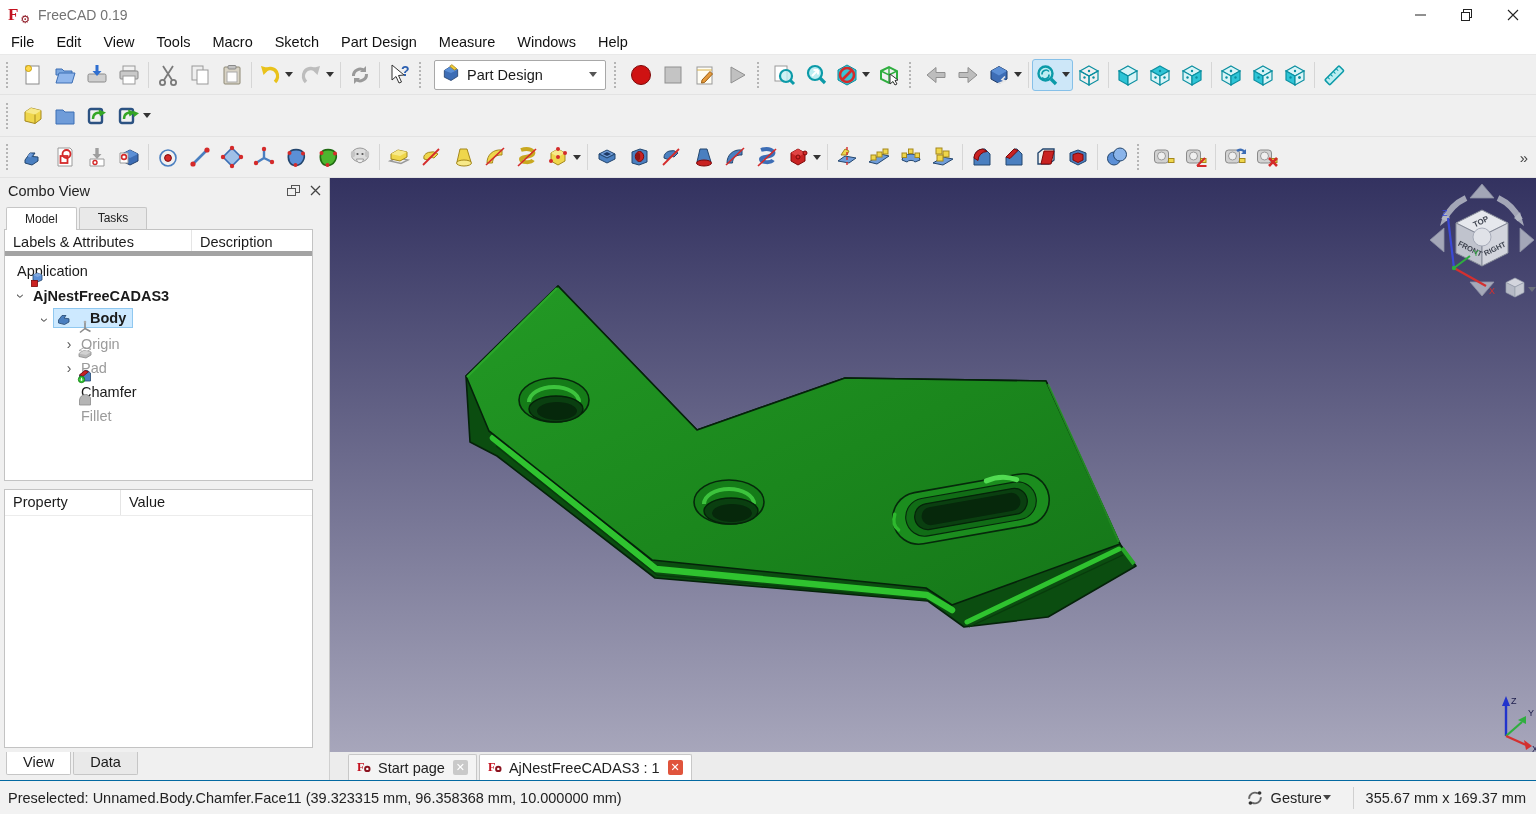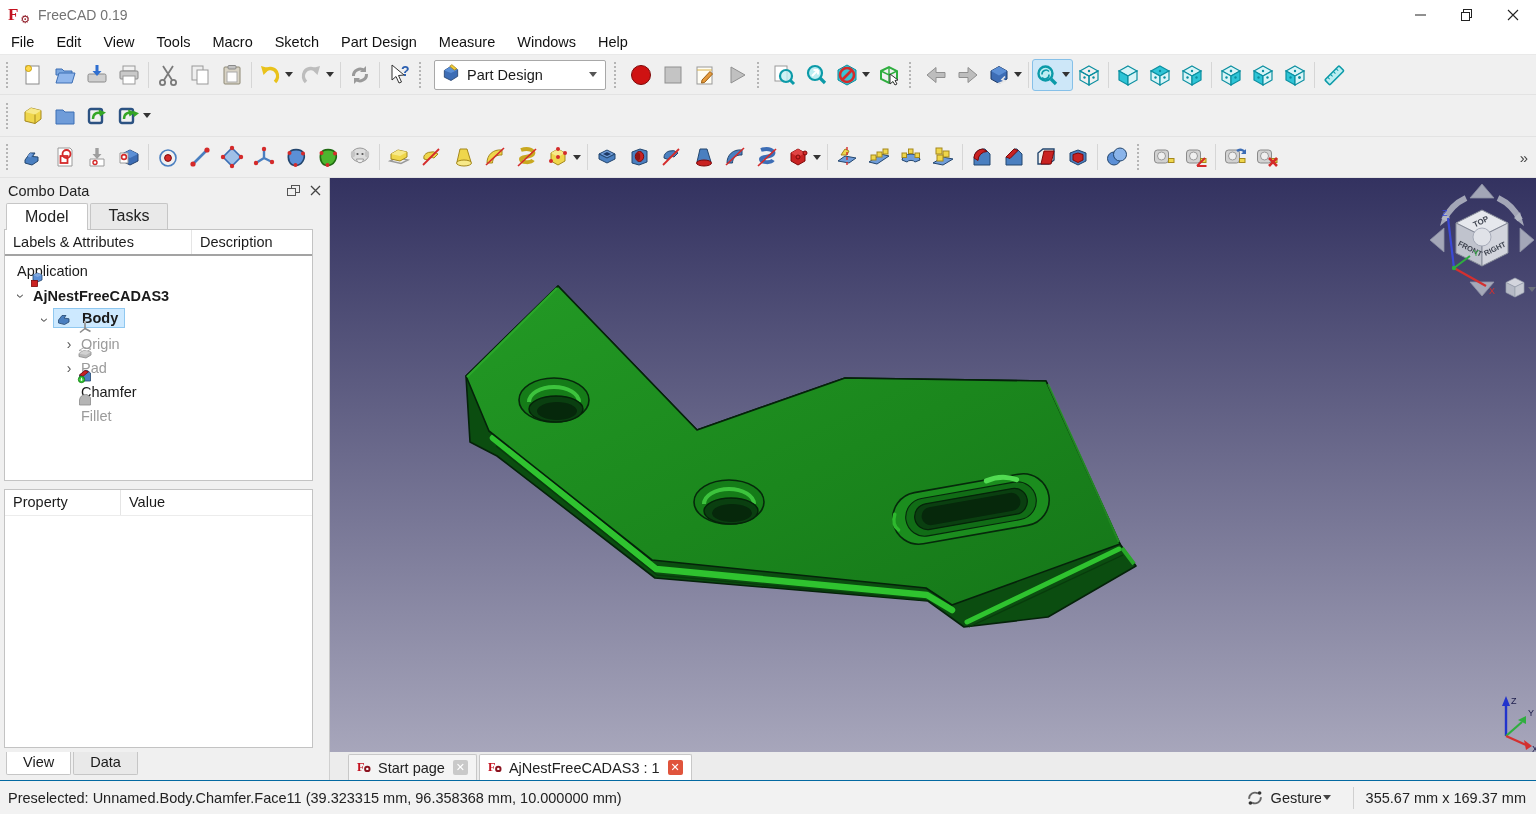--- a/index.html
+++ b/index.html
@@ -30,33 +30,33 @@
   #wbcombo{display:flex;align-items:center;background:#fff;border:1px solid #a8a8a8;border-radius:2px;height:30px;width:172px;padding:0 6px;margin:0 4px;}
   #wbcombo .lbl{font-size:14.5px;margin-left:6px;flex:1;}
   #wbcombo .cv{width:0;height:0;border-left:4.5px solid transparent;border-right:4.5px solid transparent;border-top:5px solid #555;margin-right:2px;}
   
   #main{display:flex;height:574px;}
   #sidepanel{width:330px;background:#f0f0f0;display:flex;flex-direction:column;border-right:1px solid #c9c9c9;}
   #cvheader{height:25px;display:flex;align-items:center;padding:0 8px;font-size:14.5px;color:#222;}
   #cvheader .sp{flex:1;}
   #cvheader .hicon{margin-left:10px;color:#444;display:flex;align-items:center;}
   .ptabs{display:flex;padding-left:6px;height:26px;align-items:flex-end;}
-  .ptab{font-size:16px;padding:3px 18px 4px 18px;border:1px solid #c6c6c6;border-bottom:none;background:#e9e9e9;color:#222;margin-right:2px;border-radius:2px 2px 0 0;}
+  .ptab{font-size:12px;padding:3px 18px 4px 18px;border:1px solid #c6c6c6;border-bottom:none;background:#e9e9e9;color:#222;margin-right:2px;border-radius:2px 2px 0 0;}
   .ptab.on{background:#fff;position:relative;top:1px;padding-top:4px;}
   .whitebox{background:#fff;border:1px solid #c3c3c3;margin:0 16px 0 4px;}
   #treebox{height:252px;overflow:hidden;}
-  #treehead{display:flex;height:26px;border-bottom:2px solid #a3a3a3;position:relative;font-size:14.5px;}
+  #treehead{display:flex;height:26px;border-bottom:5px solid #a3a3a3;position:relative;font-size:14.5px;}
   #treehead .c1{width:186px;padding:4px 0 0 8px;}
   #treehead .c2{padding:4px 0 0 8px;border-left:1px solid #e5e5e5;}
   .trow{height:24px;display:flex;align-items:flex-end;font-size:14.5px;white-space:nowrap;}
   .trow .caret{width:16px;text-align:center;color:#555;font-size:14px;display:inline-block;}
   .trow .caret.open{transform:rotate(90deg);}
   .trow .ticon{width:18px;height:16px;margin-right:4px;display:flex;align-items:center;}
   .trow .tlabel{padding:1px 4px;}
-  .trow .selwrap{display:flex;align-items:center;background:#cde9ff;border:1px solid #90c8f0;padding:0 2px;}
+  .trow .selwrap{display:flex;align-items:center;background:#cde9ff;border:1px solid #90c8f0;padding:0 2px;gap:8px;}
   .bold{font-weight:bold;}
   .gray{color:#9b9b9b;}
   #propbox{flex:1;margin-bottom:4px;margin-top:8px;}
   #prophead{display:flex;height:26px;font-size:14.5px;border-bottom:1px solid #ececec;}
   #prophead .c1{width:115px;padding:4px 0 0 8px;}
   #prophead .c2{padding:4px 0 0 8px;border-left:1px solid #e5e5e5;}
   
   #viewport{flex:1;position:relative;}
   #scene{position:absolute;left:0;top:0;width:100%;height:100%;}
   
@@ -686,21 +686,21 @@
           <rect x="16.5" y="13.5" width="5.5" height="4" fill="#efd64b" stroke="#a5881c"></rect>
           <path d="M14 13 L22 21 M22 13 L14 21" stroke="#d42a2a" stroke-width="2.6"></path>
         </svg>
       </div>
       <div class="overflow">»</div>
     </div>
 
   <div id="main">
     <div id="sidepanel">
       <div id="cvheader">
-        <span>Combo Data</span>
+        <span>Combo View</span>
         <span class="sp"></span>
         <span class="hicon">
             <svg width="13" height="12">
               <rect x="4.5" y="0.5" width="8" height="7" fill="none" stroke="#555"></rect>
               <rect x="0.5" y="3.5" width="8" height="7" fill="#f0f0f0" stroke="#555"></rect>
             </svg>
           </span>
         <span class="hicon">
             <svg width="11" height="11">
               <path d="M1 1 L10 10 M10 1 L1 10" stroke="#444" stroke-width="1.3"></path>

